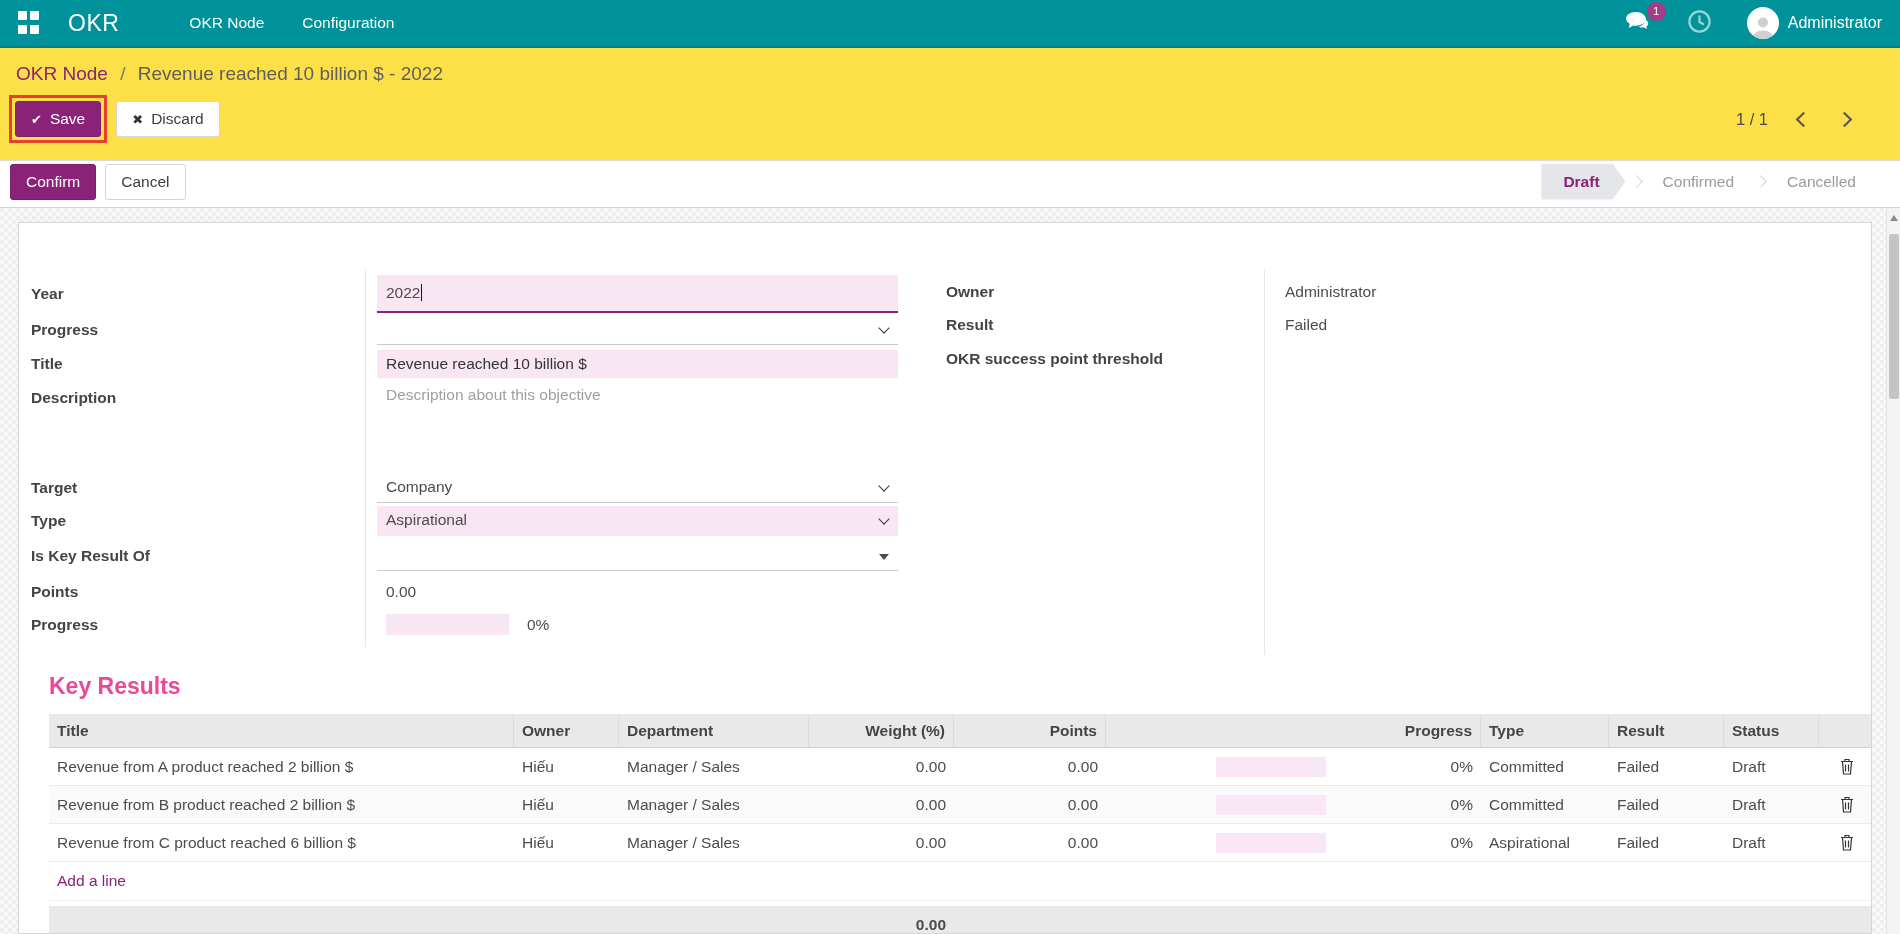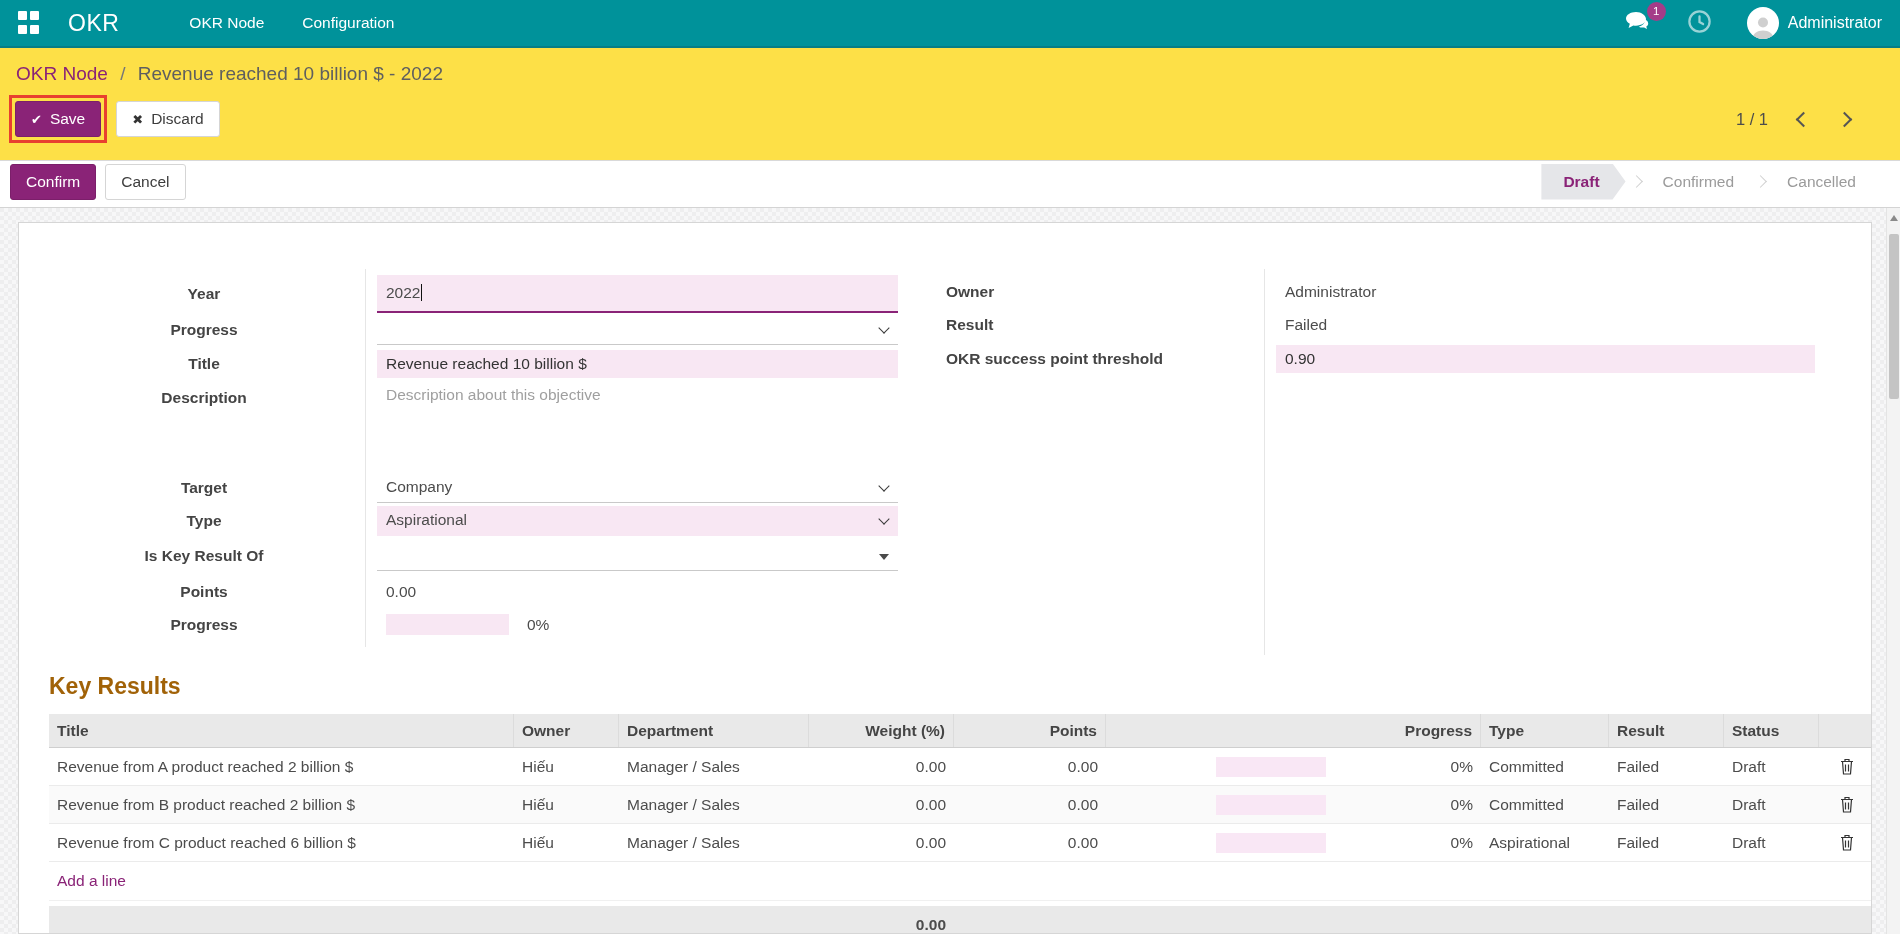--- a/index.html
+++ b/index.html
@@ -57,41 +57,41 @@
   
   .form-groups { display:flex; gap:48px; }
   .group { position:relative; }
   .group::before { content:''; position:absolute; top:-6px; bottom:-6px; width:1px; background:#e6e6e6; }
   .group-left { width:867px; }
   .group-left::before { left:334px; }
   .group-right { width:869px; }
   .group-right::before { left:318px; top:-6px; bottom:-14px; }
   .frow { display:flex; align-items:center; min-height:33px; }
   .frow .lbl { flex-shrink:0; font-weight:700; font-size:15.5px; color:#444; }
-  .group-left .lbl { width:346px;text-align:center; }
+  .group-left .lbl { width:346px; }
   .group-right .lbl { width:330px; }
   .frow .fld { flex:1; position:relative; font-size:15.5px; }
   .inp { width:100%; border:none; background:transparent; font:inherit; color:#333; padding:5px 9px; }
   .pink { background:#f8e7f3; }
   .year-fld { padding:9px 9px; border-bottom:2px solid #8a2377; }
   .caret-bar { display:inline-block; width:1px; height:17px; background:#111; vertical-align:-3px; margin-left:1px; }
   .underline { border-bottom:1px solid #c9c9c9; }
   .sel { padding:5px 9px; min-height:30px; position:relative; cursor:pointer; }
   .sel-chev { position:absolute; right:10px; top:9px; width:8px; height:8px; border-right:1.8px solid #3a3a3a; border-bottom:1.8px solid #3a3a3a; transform:rotate(45deg); }
   .m2o-caret { position:absolute; right:9px; top:13px; width:0; height:0; border-left:5px solid transparent; border-right:5px solid transparent; border-top:6px solid #4a4a4a; }
   .desc-row { align-items:flex-start; height:76px; }
   .desc-area { width:100%; height:66px; border:none; resize:none; background:transparent; font:inherit; font-size:15.5px; padding:5px 9px; color:#333; }
   .desc-area::placeholder { color:#9f9f9f; }
   .ro-val { padding:5px 9px; }
   .pbar { width:123px; height:21px; background:#f8e7f3; margin-left:9px; }
   .prow .fld { display:flex; align-items:center; gap:18px; }
   .spacer14 { height:14px; }
 
   
-  .kr-heading { margin-top:32px; margin-left:18px; font-size:23px; font-weight:700; color:#a16207; }
+  .kr-heading { margin-top:32px; margin-left:18px; font-size:23px; font-weight:700; color:#ec4899; }
   .krt { margin:14px 0 0 18px; width:1826px; font-size:15.5px; }
   .kr-header { display:flex; background:#e9e9e9; border-bottom:1px solid #cfcfcf; height:34px; align-items:center; font-weight:700; color:#454545; }
   .kr-header > div { border-right:1px solid #dcdcdc; height:100%; display:flex; align-items:center; }
   .kr-header > div:last-child { border-right:none; }
   .cell { padding:0 8px; }
   .c-title { width:465px; }
   .c-owner { width:105px; }
   .c-dept { width:190px; }
   .c-weight { width:145px; justify-content:flex-end; text-align:right; }
   .c-points { width:152px; justify-content:flex-end; text-align:right; }
@@ -272,23 +272,20 @@
             </div>
         </div>
         <div class="frow">
           <div class="lbl">Result</div>
           <div class="fld">
               <div class="ro-val">Failed</div>
             </div>
         </div>
         <div class="frow" style="min-height:36px;">
           <div class="lbl">OKR success point threshold</div>
-          <div class="fld">
-            <input class="inp pink" value="0.90" style="">
-          </div>
         </div>
       </div>
     </div>
 
     <div class="kr-heading">Key Results</div>
 
     <div class="krt">
       <div class="kr-header">
         <div class="cell c-title">Title</div>
         <div class="cell c-owner">Owner</div>

